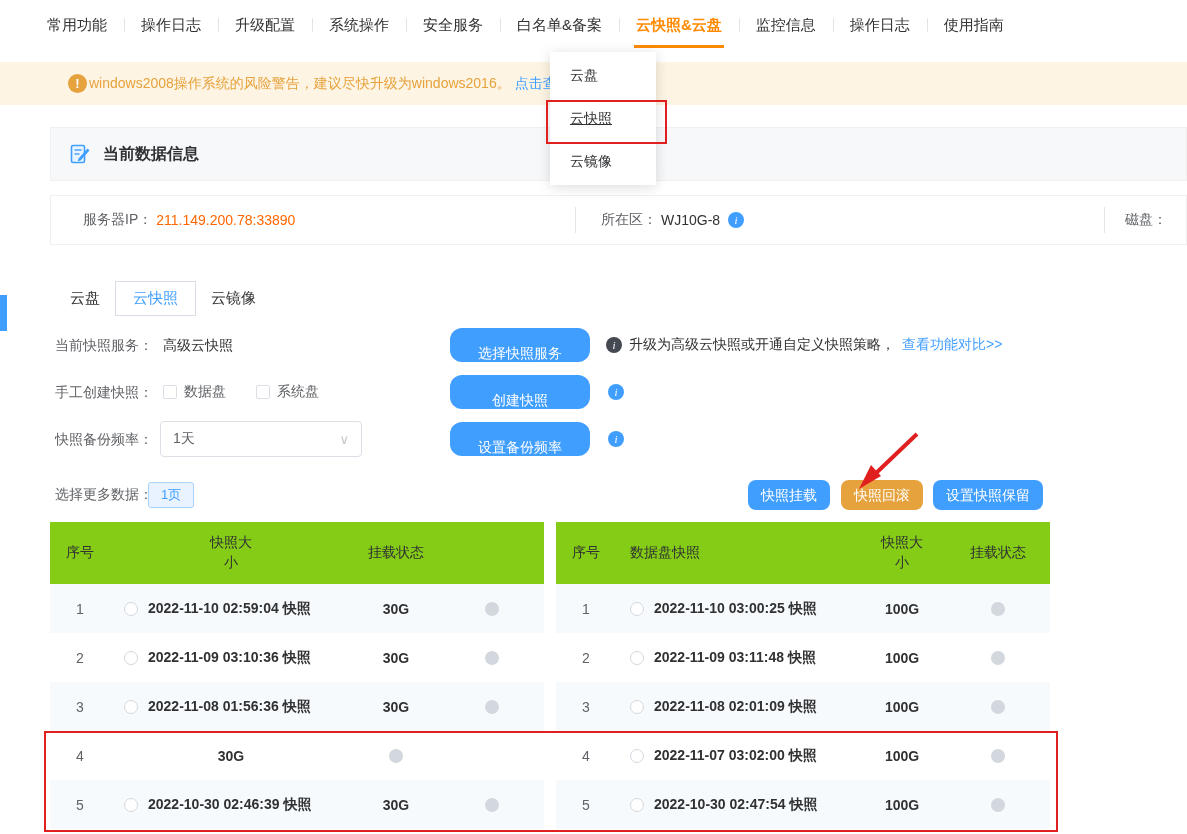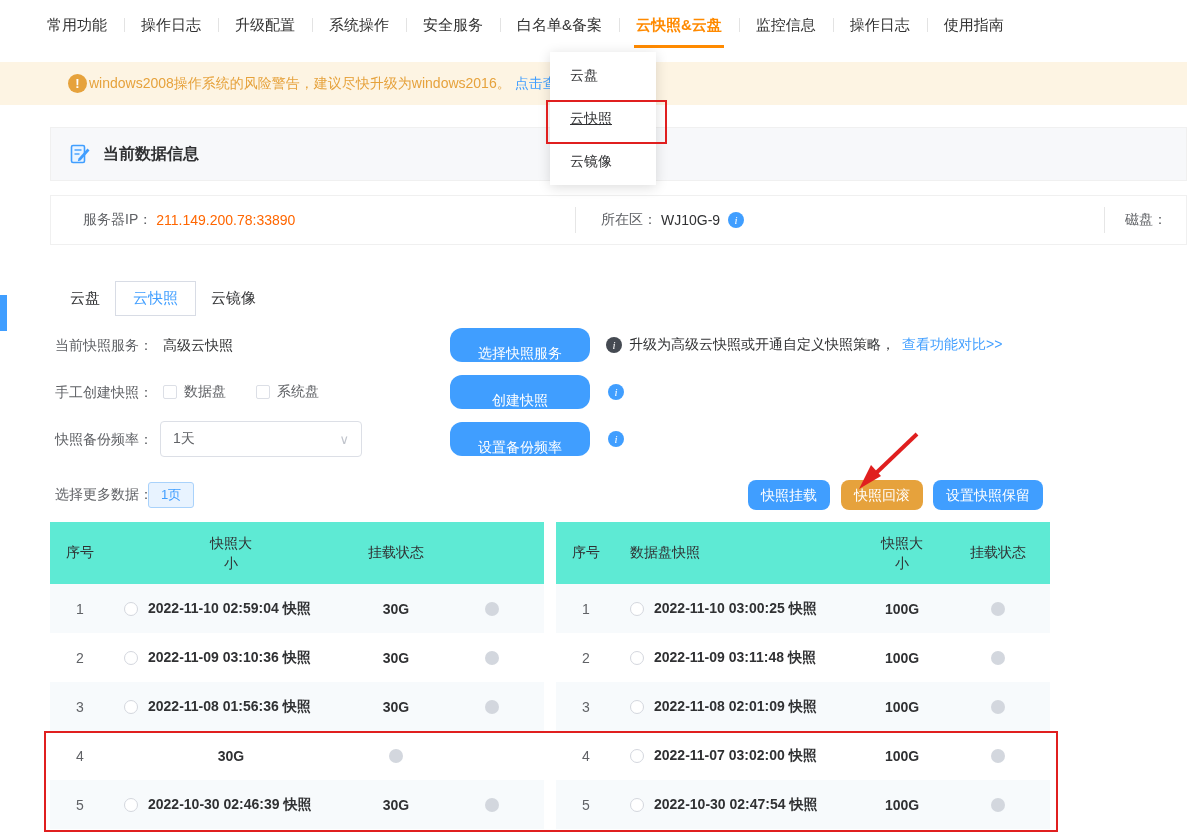--- a/index.html
+++ b/index.html
@@ -83,21 +83,21 @@
               background:#e8f3ff;border:1px solid #a9d2fb;border-radius:3px;color:#409eff;font-size:13px;cursor:pointer;}
   .abtn{position:absolute;top:1px;height:30px;line-height:30px;padding:0 13px;background:#409eff;color:#fff;
         font-size:14px;border:none;border-radius:8px;cursor:pointer;font-family:inherit;}
   .abtn.orange{background:#e6a23c;}
 
   
   .table{position:absolute;top:522px;width:494px;font-size:14px;}
   .table.left{left:50px;}
   .table.right{left:556px;}
   .thead,.trow{display:grid;grid-template-columns:60px 1fr 88px 104px;align-items:center;}
-  .thead{background:#5eead4;height:62px;color:#303133;}
+  .thead{background:#84cc16;height:62px;color:#303133;font-family:Liberation Mono, monospace;}
   .th{text-align:center;}
   .th.th1{text-align:left;padding-left:14px;}
   .th.th2 span{display:inline-block;max-width:48px;word-break:break-all;line-height:20px;}
   .trow{height:49px;}
   .trow.odd{background:#f7fafc;}
   .trow.even{background:#fff;}
   .td-no{text-align:center;color:#606266;}
   .td-name{display:flex;align-items:center;padding-left:14px;color:#303133;font-weight:bold;}
   .radio{width:14px;height:14px;border:1px solid #d4d7de;border-radius:50%;background:#fff;margin-right:10px;flex:none;cursor:pointer;}
   .td-size{text-align:center;color:#303133;font-weight:bold;}
@@ -147,21 +147,21 @@
   </div>
 
   <div class="info-row">
     <div class="info-col c1">
       <span class="lbl">服务器IP：</span>
       <span class="ip-val">211.149.200.78:33890</span>
     </div>
     <span class="sep"></span>
     <div class="info-col c2">
       <span class="lbl">所在区：</span>
-      <span class="zone-val">WJ10G-9</span>
+      <span class="zone-val">WJ10G-8</span>
       <span class="i-icon">i</span>
     </div>
     <span class="sep"></span>
     <div class="info-col c3">
       <span class="lbl">磁盘：</span>
     </div>
   </div>
 
   <div class="left-strip"></div>
 

